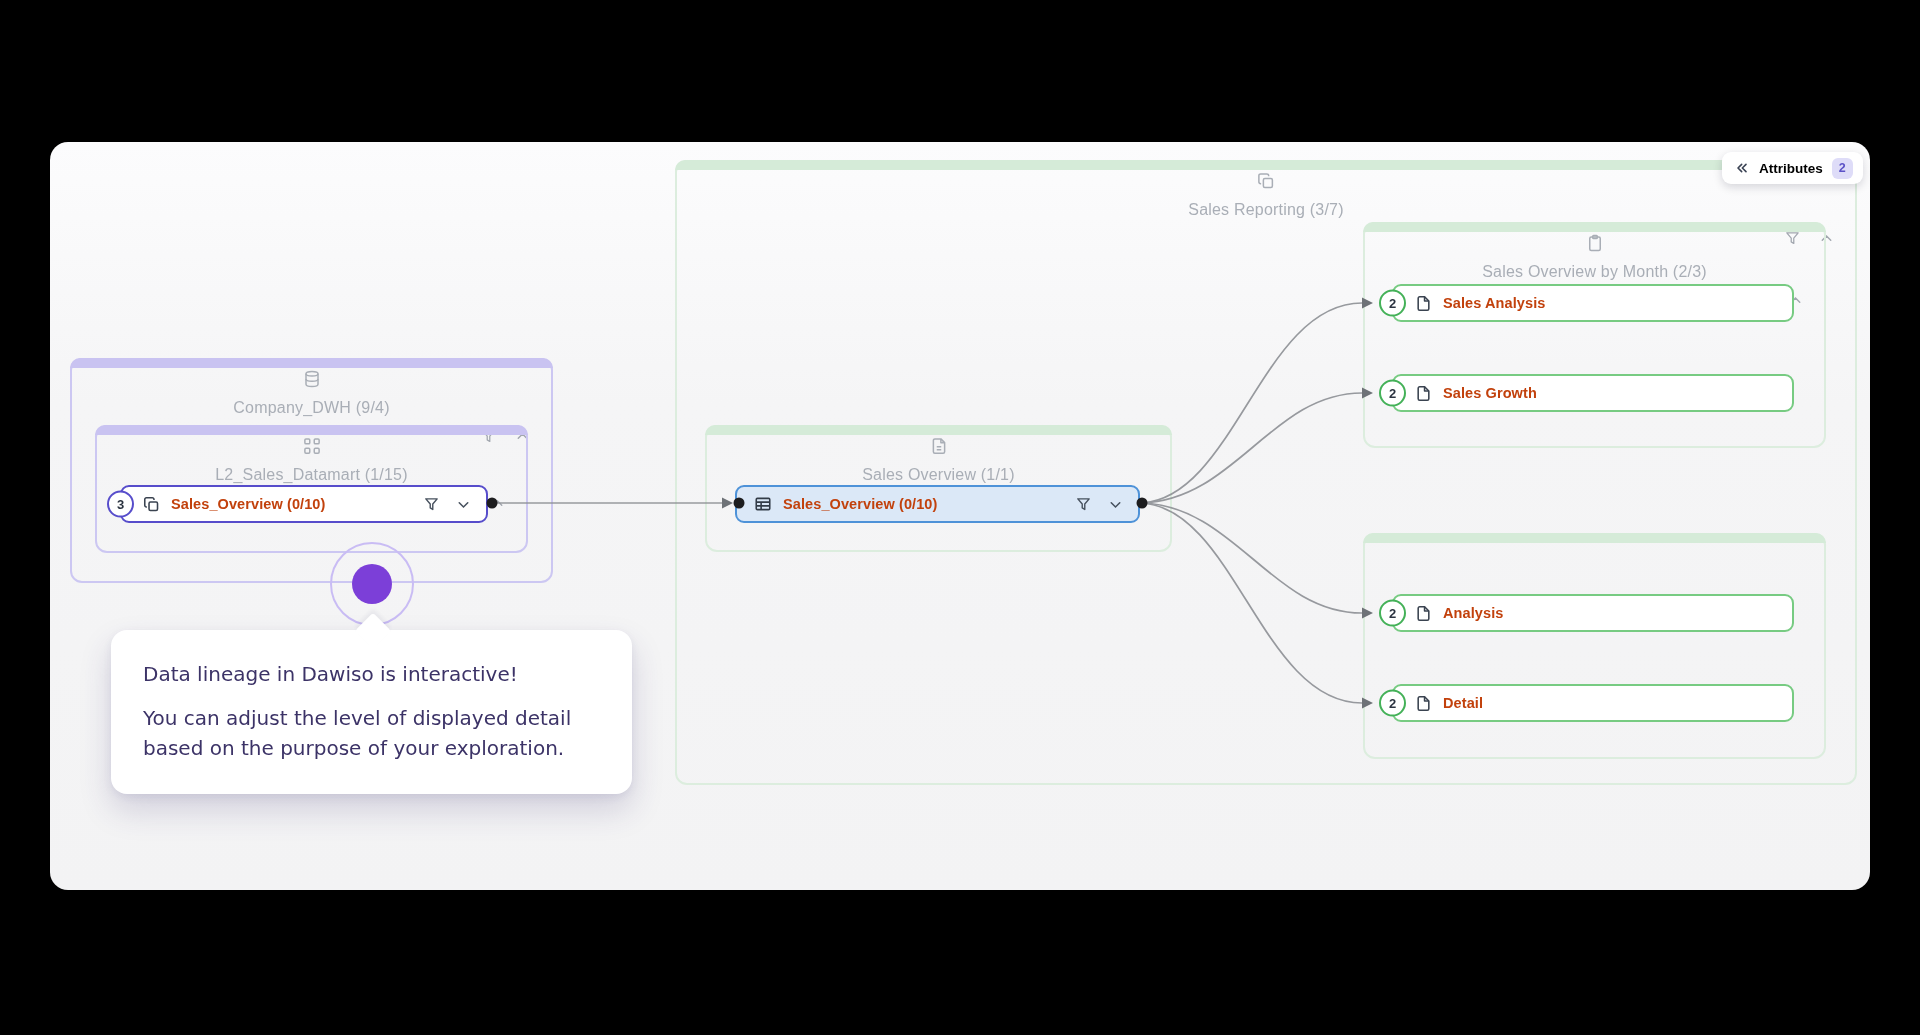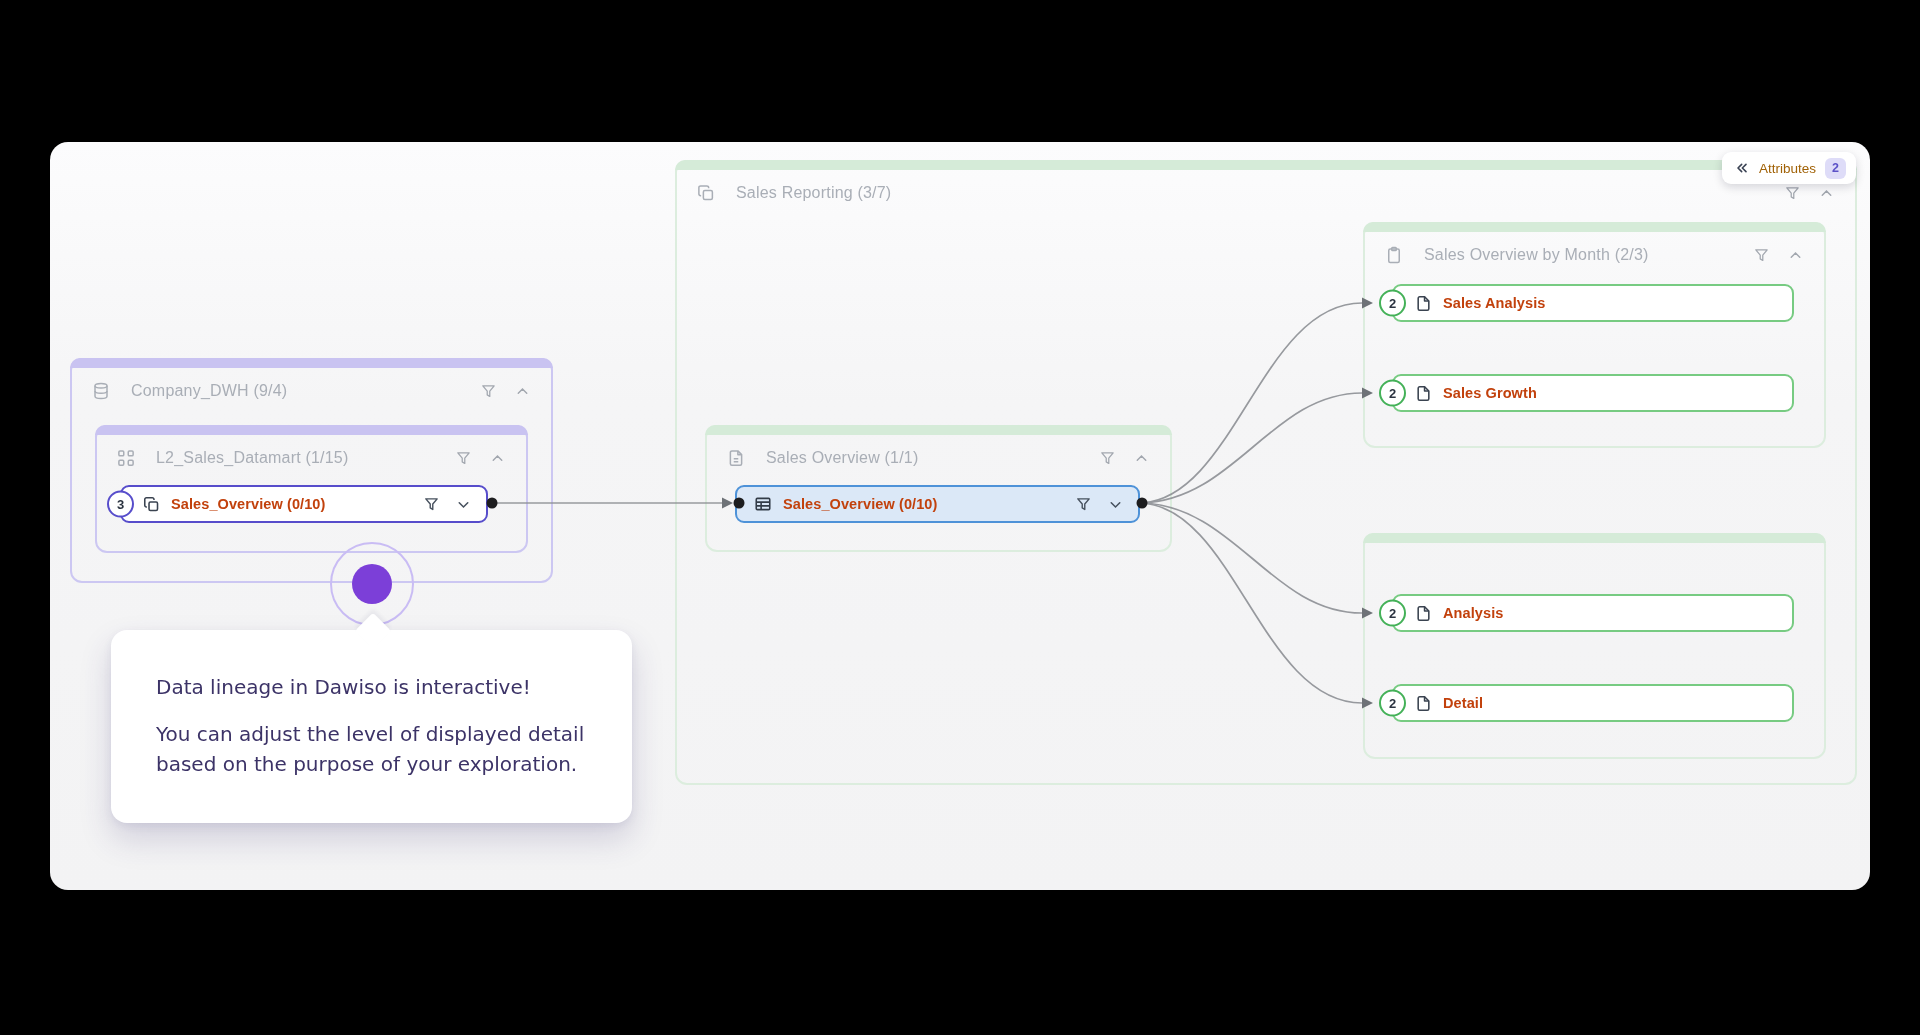--- a/index.html
+++ b/index.html
@@ -16,22 +16,23 @@
   }
   
   .panel{position:absolute;border-radius:12px;box-sizing:border-box;z-index:2;}
   .panel .strip{position:absolute;top:-2px;left:-2px;right:-2px;height:10px;border-radius:12px 12px 0 0;}
   .panel.green{border:2px solid #dcedde;}
   .panel.green .strip{background:#d5ebd8;}
   .panel.purple{border:2px solid #ccc7f2;}
   .panel.purple .strip{background:#c9c3f1;}
   .phead{
     position:absolute;top:10px;left:0;right:0;height:42px;
-    display:flex;align-items:center;gap:21px;padding:0 20px;box-sizing:border-box;
+    display:flex;align-items:center;gap:11px;padding:0 20px;box-sizing:border-box;
     color:#a9aeb6;
+    flex-direction:column;
   }
   .ptitle{font-size:16px;color:#a9aeb6;white-space:nowrap;letter-spacing:.2px;}
   .hicons{margin-left:auto;display:flex;align-items:center;gap:17px;color:#a2a7af;}
   .iconbtn{display:flex;align-items:center;justify-content:center;background:none;border:none;padding:0;color:inherit;cursor:pointer;}
   
   .node{
     position:absolute;height:38px;background:#fff;border-radius:9px;
     display:flex;align-items:center;gap:11px;
     padding:0 14px 0 21px;box-sizing:border-box;z-index:3;
   }
@@ -49,21 +50,21 @@
   .badge.purpleB{border:2.5px solid #574dcb;}
   .badge.greenB{border:2.5px solid #44b158;}
   
   .attr-pill{
     position:absolute;left:1722px;top:152px;height:32px;z-index:20;
     background:#fff;border-radius:9px;display:flex;align-items:center;gap:9px;
     padding:0 10px 0 12px;box-shadow:0 3px 10px rgba(15,15,40,.16);
     border:none;cursor:pointer;
   }
   .attr-pill .collapse{color:#3c4455;display:flex;}
-  .attr-pill .alabel{font-size:13.5px;font-weight:normal;color:#a16207;}
+  .attr-pill .alabel{font-size:13.5px;font-weight:bold;color:#000000;}
   .attr-pill .acount{
     min-width:21px;height:21px;border-radius:6px;background:#dedcf8;color:#5c52c7;
     font-size:12.5px;font-weight:bold;display:flex;align-items:center;justify-content:center;
   }
   
   svg.edges{position:absolute;left:0;top:0;z-index:10;pointer-events:none;}
   
   .pulse-ring{
     position:absolute;left:330px;top:542px;width:84px;height:84px;border-radius:50%;
     border:2px solid #c9bcf4;box-sizing:border-box;z-index:12;background:transparent;
@@ -77,21 +78,21 @@
     position:absolute;left:111px;top:630px;width:521px;box-sizing:border-box;z-index:15;
     background:#fff;border-radius:16px;padding:25px 28px 27px 28px;
     box-shadow:0 16px 32px rgba(55,45,110,.18),0 3px 8px rgba(55,45,110,.08);
     font-family:"DejaVu Sans", sans-serif;color:#3c3367;font-size:20px;line-height:1.5;
   }
   .tooltip::before{
     content:"";position:absolute;top:-12px;left:249px;width:26px;height:26px;background:#fff;
     transform:rotate(45deg);border-radius:4px;
     box-shadow:-3px -3px 4px rgba(90,85,130,.07);
   }
-  .tooltip p{margin:17px;position:relative;}
+  .tooltip p{margin:4px;position:relative;}
   .tooltip p + p{margin-top:14px;}
   .ic{display:flex;align-items:center;}
 </style>
 </head>
 <body>
 
 <div class="canvas"></div>
 
 <div class="panel green" style="left:675px;top:160px;width:1182px;height:625px;">
   <div class="strip"></div>

